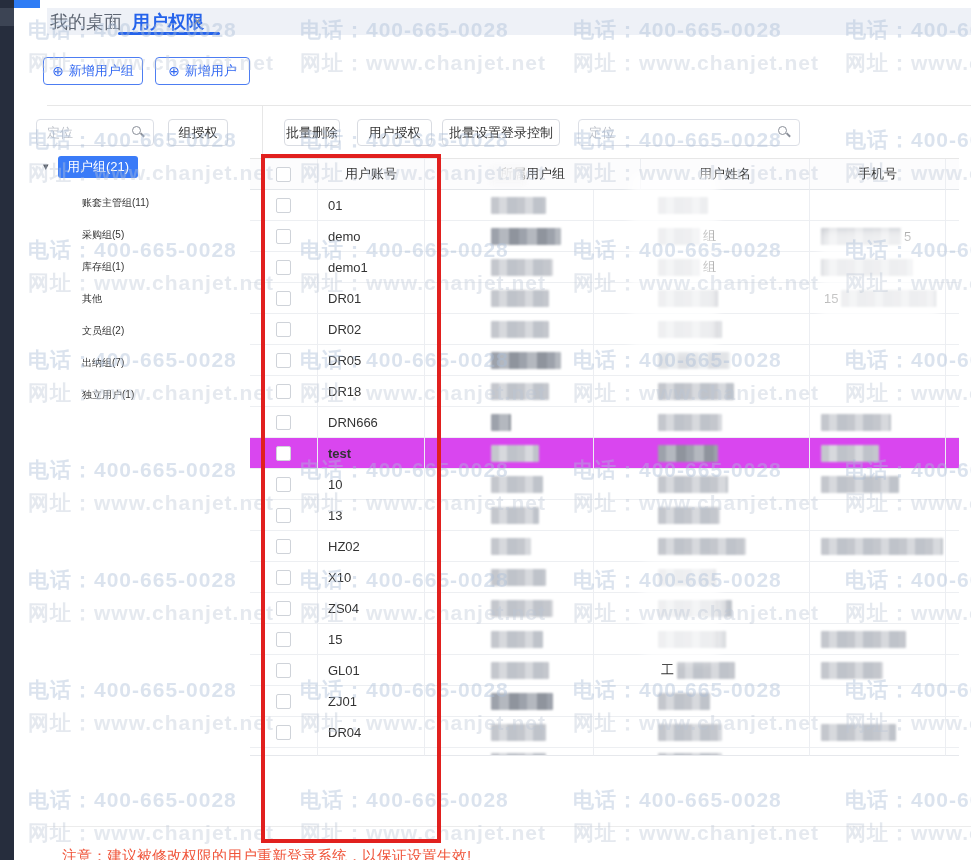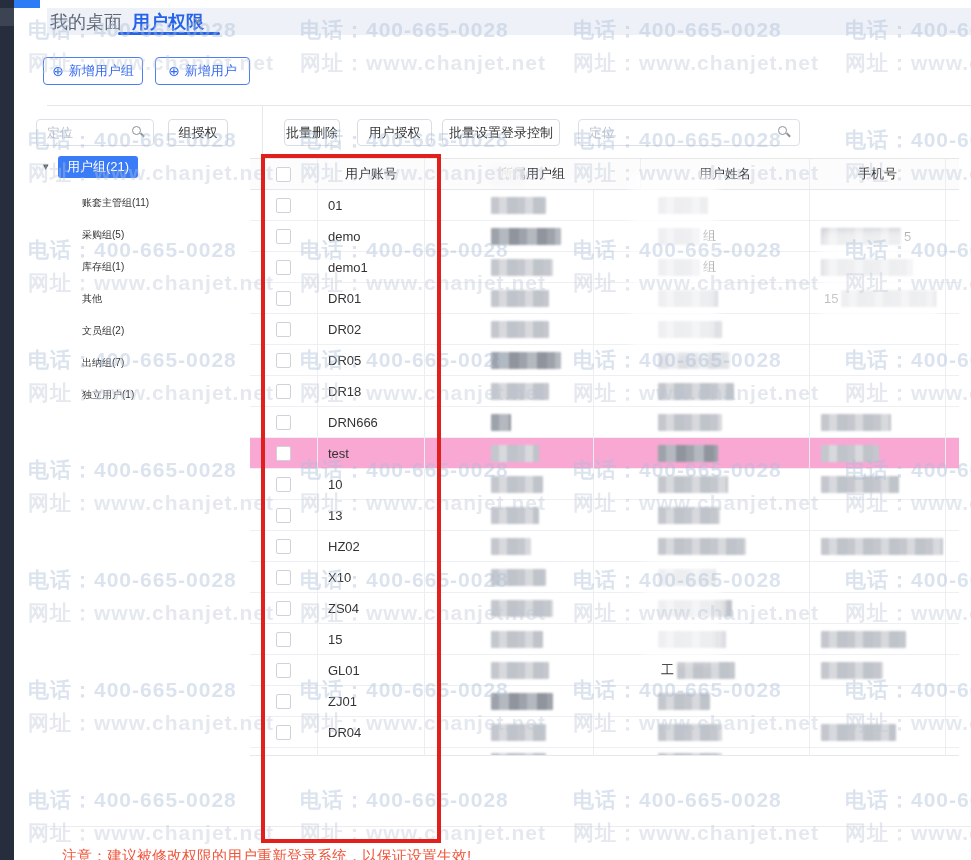--- a/index.html
+++ b/index.html
@@ -299,21 +299,21 @@
         <span class="redact dark" style="width: 20px;"></span>
       </div>
       <div class="cell c3">
         <span class="redact" style="width: 64px;"></span>
       </div>
       <div class="cell c4">
         <span class="redact" style="width: 70px;"></span>
       </div>
       <div class="cell c5"></div>
     </div>
-    <div class="trow" style="background: #f9a8d4;">
+    <div class="trow" style="background: #d946ef; font-weight: bold;">
       <div class="cell c0">
         <span class="cb"></span>
       </div>
       <div class="cell c1">test</div>
       <div class="cell c2">
         <span class="redact" style="width: 48px;"></span>
       </div>
       <div class="cell c3">
         <span class="redact dark" style="width: 60px;"></span>
       </div>

